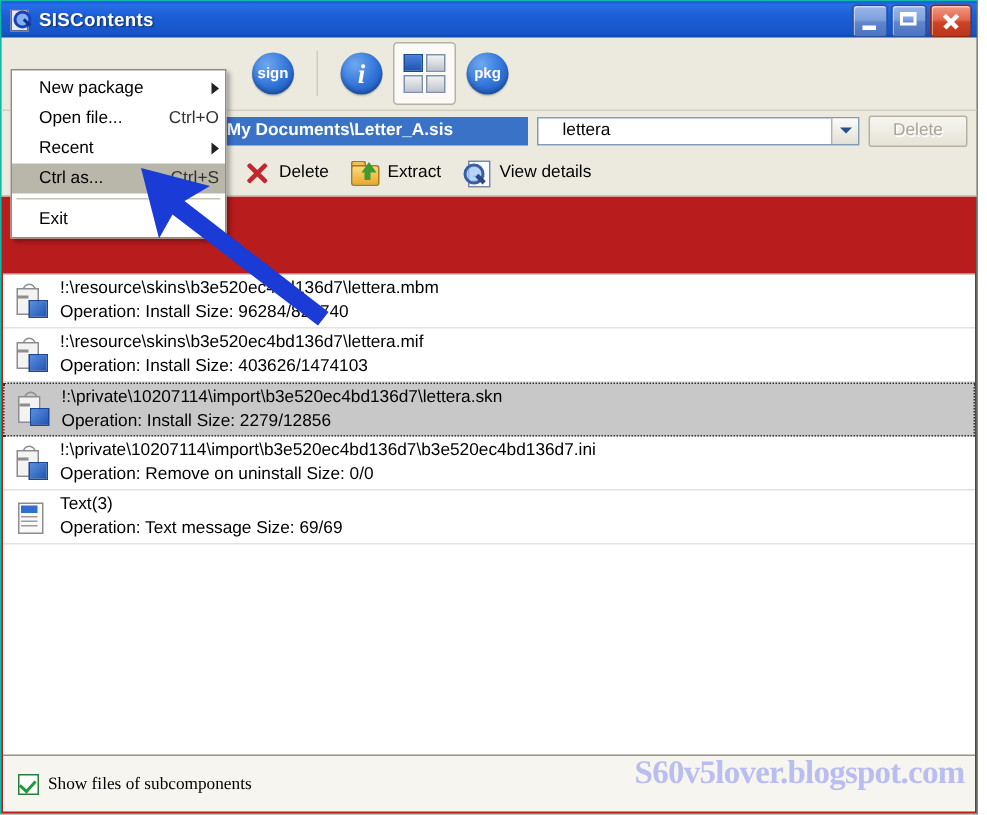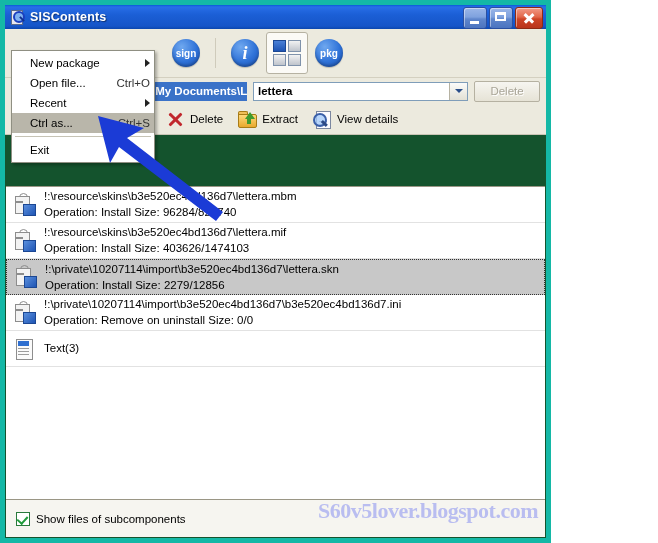--- a/index.html
+++ b/index.html
@@ -2,22 +2,22 @@
 <html><head>
 <meta charset="utf-8">
 <style>
   html,body{margin:0;padding:0;}
   body{
     width:658px;height:543px;overflow:hidden;
     font-family:"Liberation Sans","DejaVu Sans",sans-serif;
     font-size:11px;color:#000;background:#ffffff;
   }
   .app{
-    position:relative;width:551px;height:543px;box-sizing:border-box;
-    border:5px solid #14b8a6;background:#14532d;
+    position:relative;width:652px;height:543px;box-sizing:border-box;
+    border:1px solid #14b8a6;background:#b91c1c;
   }
 
   
   .titlebar{
     position:relative;height:24px;
     background:linear-gradient(to bottom,#0a5ad8 0%,#286ee8 8%,#1b5fd6 40%,#1655c8 88%,#0c47ae 100%);
     display:flex;align-items:center;padding-left:4px;
   }
   .title-icon{
     width:16px;height:16px;margin-right:5px;position:relative;flex:none;
@@ -88,21 +88,21 @@
     padding:0 6px;gap:6px;position:relative;
   }
   .path-field{
     flex:1;height:19px;background:#3a72c8;color:#fff;font-weight:bold;font-size:11.5px;
     display:flex;align-items:center;padding-left:5px;overflow:hidden;white-space:nowrap;
   }
   .combo{
     width:215px;height:19px;border:1px solid #7f9db9;background:#fff;
     display:flex;align-items:center;box-sizing:border-box;
   }
-  .combo .val{flex:1;padding-left:4px;font-weight:bold;font-size:11.5px;color:#000;}
+  .combo .val{flex:1;padding-left:16px;font-weight:normal;font-size:11.5px;color:#000;}
   .combo .arrow{
     width:17px;height:17px;margin:0;flex:none;
     background:linear-gradient(to bottom,#fbfbfa,#e2e0d4);
     border-left:1px solid #b6b2a2;display:flex;align-items:center;justify-content:center;
   }
   .combo .arrow b{
     width:0;height:0;border-left:4px solid transparent;border-right:4px solid transparent;
     border-top:4px solid #2a4e8a;display:block;
   }
   .btn-delete{
@@ -154,21 +154,21 @@
   .txticon .sheet{position:absolute;left:2px;top:2px;width:15px;height:19px;background:#fafafa;border:1px solid #8d8d8d;}
   .txticon .hdr{position:absolute;left:4px;top:4px;width:11px;height:5px;background:#2f6fd0;}
   .txticon .l{position:absolute;left:4px;width:11px;height:1.5px;background:#9b9b9b;}
   .row-text{display:flex;flex-direction:column;justify-content:center;gap:3px;}
   .row-title{font-size:11.5px;line-height:13px;}
   .row-sub{font-size:11.5px;line-height:13px;}
 
   
   .bottom{
     position:absolute;left:1px;right:1px;bottom:1px;height:37px;
-    background:#f6f5f0;border-top:1px solid #9a9685;display:flex;align-items:center;padding-left:10px;
+    background:#f6f5f0;border-top:1px solid #9a9685;display:flex;align-items:center;padding-left:10px;font-family:Liberation Serif, serif;
   }
   .chk{
     width:12px;height:12px;border:1px solid #2a7a3c;background:#fff;margin-right:6px;
     position:relative;flex:none;
   }
   .chk i{
     position:absolute;left:2px;top:1px;width:5px;height:8px;
     border:solid #1f9b3a;border-width:0 2px 2px 0;transform:rotate(42deg);
   }
   .chk-label{font-size:11.5px;}
@@ -349,20 +349,21 @@
     <div class="row">
       <span class="row-icon txticon">
         <span class="sheet"></span>
           <span class="hdr"></span>
         <span class="l" style="top:11px"></span>
           <span class="l" style="top:14px"></span>
           <span class="l" style="top:17px"></span>
       </span>
       <span class="row-text">
         <span class="row-title">Text(3)</span>
+        <span class="row-sub">Operation: Text message  Size: 69/69</span>
       </span>
     </div>
 
   </div>
 
   <div class="bottom">
     <span class="chk">
         <i></i>
       </span>
     <span class="chk-label">Show files of subcomponents</span>

